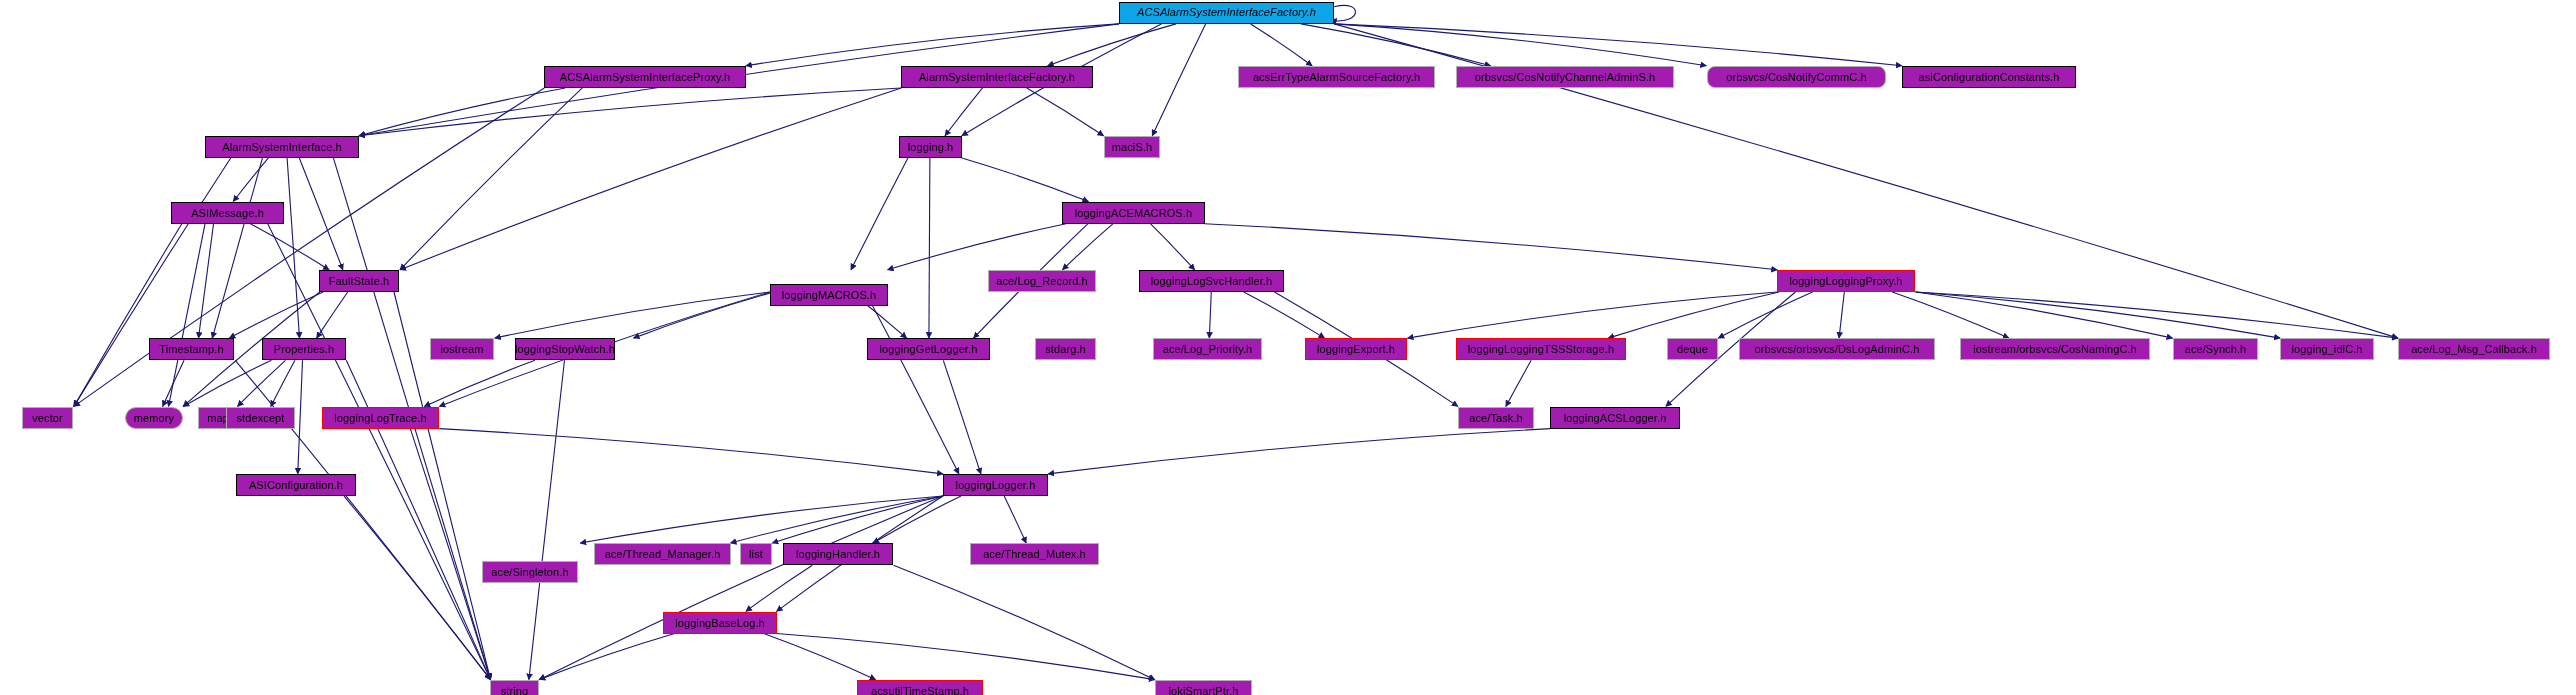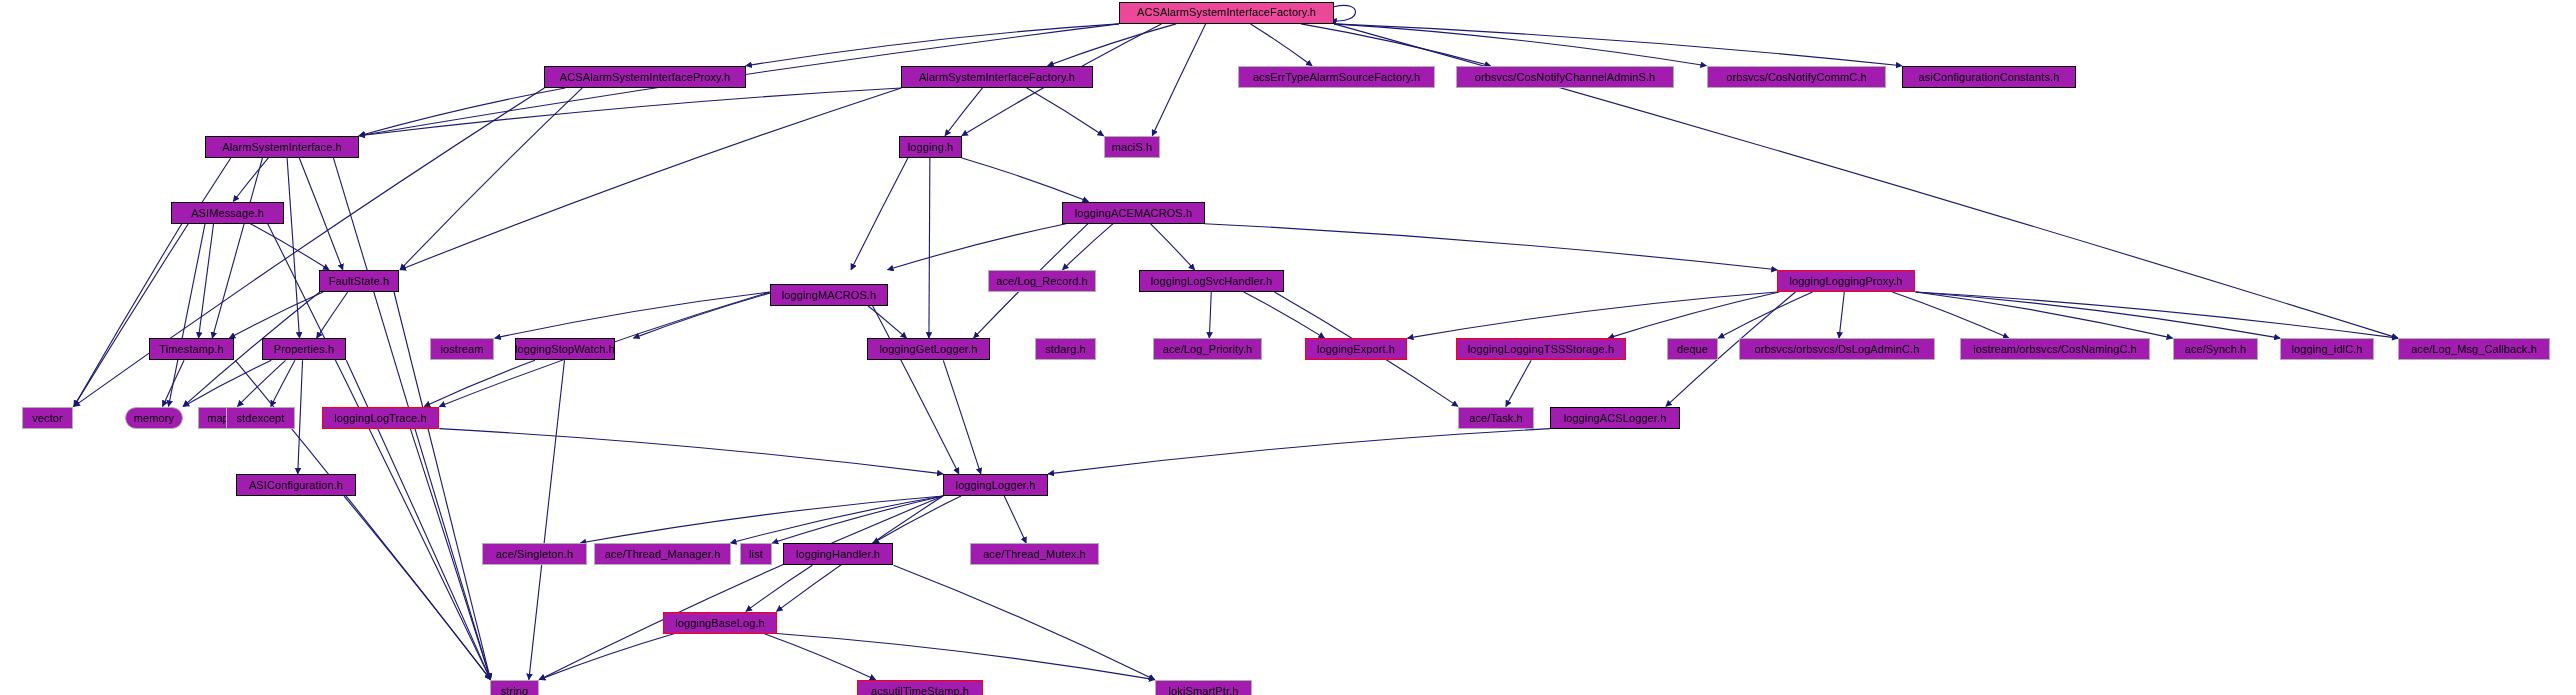--- a/index.html
+++ b/index.html
@@ -33,22 +33,23 @@
     background: #a21caf;
     border: 0.9px solid #b0b0b0;
     color: #000000;
     font-size: 11px;
     line-height: 1;
     white-space: nowrap;
     padding: 0 6px;
     letter-spacing: 0.1px;
   }
   .node.root {
-    background: #ec4899;
+    background: #0ea5e9;
     border: 0.9px solid #000000;
+    font-style: italic;
   }
   .node.bold {
     border: 0.9px solid #000000;
   }
   .node.redbox {
     border: 0.9px solid #ff0000;
   }
 </style>
 </head>
 <body>
@@ -147,21 +148,21 @@
         <path d="M 893.98 742 Q 959.5 765.85504 1025.02 796" marker-end="url(#arrow)"></path>
         <path d="M 909 742 Q 1130.5 758.6 1352 796" marker-end="url(#arrow)"></path>
       </g>
   </svg>
   <div id="node-layer">
       <div class="node root" style="left: 1119px; top: 1.7px; width: 215px;">ACSAlarmSystemInterfaceFactory.h</div>
       <div class="node bold" style="left: 544px; top: 66px; width: 202px;">ACSAlarmSystemInterfaceProxy.h</div>
       <div class="node bold" style="left: 901px; top: 66px; width: 192px;">AlarmSystemInterfaceFactory.h</div>
       <div class="node " style="left: 1238px; top: 66px; width: 197px;">acsErrTypeAlarmSourceFactory.h</div>
       <div class="node " style="left: 1456px; top: 66px; width: 218px;">orbsvcs/CosNotifyChannelAdminS.h</div>
-      <div class="node " style="left: 1707px; top: 66px; width: 179px;">orbsvcs/CosNotifyCommC.h</div>
+      <div class="node " style="left: 1707px; top: 66px; width: 179px; border-radius: 8px;">orbsvcs/CosNotifyCommC.h</div>
       <div class="node bold" style="left: 1902px; top: 66px; width: 174px;">asiConfigurationConstants.h</div>
       <div class="node bold" style="left: 205px; top: 136px; width: 154px;">AlarmSystemInterface.h</div>
       <div class="node bold" style="left: 899px; top: 136px; width: 63px;">logging.h</div>
       <div class="node " style="left: 1104px; top: 136px; width: 56px;">maciS.h</div>
       <div class="node bold" style="left: 171px; top: 202px; width: 113px;">ASIMessage.h</div>
       <div class="node bold" style="left: 1062px; top: 202px; width: 143px;">loggingACEMACROS.h</div>
       <div class="node bold" style="left: 319px; top: 270px; width: 80px;">FaultState.h</div>
       <div class="node bold" style="left: 770px; top: 284px; width: 118px;">loggingMACROS.h</div>
       <div class="node " style="left: 988px; top: 270px; width: 108px;">ace/Log_Record.h</div>
       <div class="node bold" style="left: 1139px; top: 270px; width: 145px;">loggingLogSvcHandler.h</div>
@@ -183,21 +184,21 @@
       <div class="node " style="left: 2398px; top: 338px; width: 152px;">ace/Log_Msg_Callback.h</div>
       <div class="node " style="left: 22px; top: 407px; width: 51px;">vector</div>
       <div class="node " style="left: 125px; top: 407px; width: 58px; border-radius: 11px;">memory</div>
       <div class="node " style="left: 198px; top: 407px; width: 40px;">map</div>
       <div class="node " style="left: 226px; top: 407px; width: 69px;">stdexcept</div>
       <div class="node redbox" style="left: 322px; top: 407px; width: 117px;">loggingLogTrace.h</div>
       <div class="node " style="left: 1458px; top: 407px; width: 76px;">ace/Task.h</div>
       <div class="node bold" style="left: 1550px; top: 407px; width: 130px;">loggingACSLogger.h</div>
       <div class="node bold" style="left: 236px; top: 474px; width: 120px;">ASIConfiguration.h</div>
       <div class="node bold" style="left: 943px; top: 474px; width: 105px;">loggingLogger.h</div>
-      <div class="node " style="left: 482px; top: 543px; width: 105px;">ace/Singleton.h</div>
+      <div class="node " style="left: 482px; top: 561px; width: 96px;">ace/Singleton.h</div>
       <div class="node " style="left: 594px; top: 543px; width: 137px;">ace/Thread_Manager.h</div>
       <div class="node " style="left: 740px; top: 543px; width: 32px;">list</div>
       <div class="node bold" style="left: 783px; top: 543px; width: 110px;">loggingHandler.h</div>
       <div class="node " style="left: 970px; top: 543px; width: 129px;">ace/Thread_Mutex.h</div>
       <div class="node redbox" style="left: 663px; top: 612px; width: 114px;">loggingBaseLog.h</div>
       <div class="node " style="left: 490px; top: 680px; width: 49px;">string</div>
       <div class="node redbox" style="left: 857px; top: 680px; width: 126px;">acsutilTimeStamp.h</div>
       <div class="node " style="left: 1155px; top: 680px; width: 97px;">lokiSmartPtr.h</div>
     </div>
 </div>

